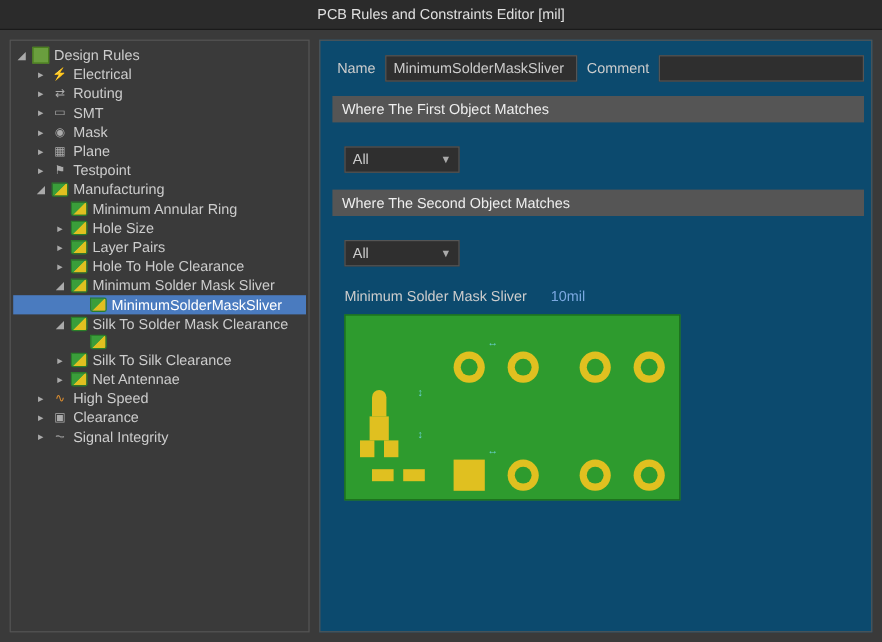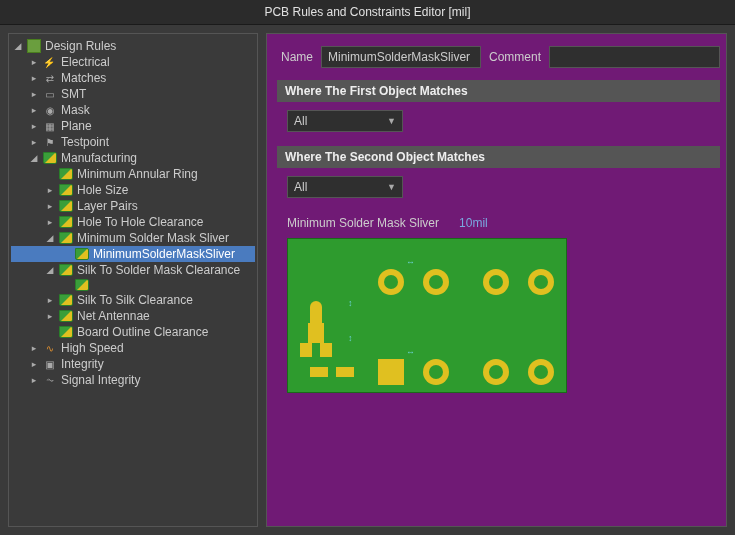--- a/index.html
+++ b/index.html
@@ -71,21 +71,21 @@
   .icon-rule { background: linear-gradient(135deg,#3a9e3a 48%,#e0c020 52%); border:1px solid #2a7e2a; }
   .depth-0 { padding-left: 2px; }
   .depth-1 { padding-left: 18px; }
   .depth-2 { padding-left: 34px; text-align: right; }
   .depth-3 { padding-left: 50px; }
 
   .right-panel {
     flex: 1;
     display: flex;
     flex-direction: column;
-    background: #701a75;
+    background: #0c4a6e;
     border: 1px solid #555;
     padding: 6px 6px 6px 10px;
   }
   .form-row {
     display: flex;
     align-items: center;
     gap: 8px;
     padding: 6px 0 12px 4px;
   }
   .form-label { color: #ccc; }
@@ -93,34 +93,34 @@
     background: #2f2f2f;
     border: 1px solid #555;
     color: #ccc;
     padding: 3px 6px;
     font-family: inherit;
     font-size: 12px;
   }
   .section-header {
     background: #555;
     color: #eee;
-    font-weight: bold;
+    font-weight: normal;
     padding: 4px 8px;
-    margin-bottom: 8px;
+    margin-bottom: 20px;
   }
   .section-body { padding: 0 10px 14px 10px; }
   .dropdown {
     display: inline-flex;
     align-items: center;
     justify-content: space-between;
     background: #2f2f2f;
     border: 1px solid #555;
     color: #ccc;
     padding: 3px 6px;
-    width: 116px;
+    width: 96px;
     cursor: pointer;
   }
   .dropdown .dd-arrow { font-size: 9px; color: #aaa; }
   .constraint-row {
     display: flex;
     align-items: baseline;
     gap: 20px;
     padding: 4px 10px 8px 10px;
     color: #ccc;
   }
@@ -163,21 +163,21 @@
     </div>
 
     <div class="tree-node depth-1">
       <span class="arrow">▸</span>
       <span class="icon icon-cat">⚡</span>
       <span>Electrical</span>
     </div>
     <div class="tree-node depth-1">
       <span class="arrow">▸</span>
       <span class="icon icon-cat">⇄</span>
-      <span>Matches</span>
+      <span>Routing</span>
     </div>
     <div class="tree-node depth-1">
       <span class="arrow">▸</span>
       <span class="icon icon-cat">▭</span>
       <span>SMT</span>
     </div>
     <div class="tree-node depth-1">
       <span class="arrow">▸</span>
       <span class="icon icon-cat">◉</span>
       <span>Mask</span>
@@ -240,35 +240,30 @@
       <div class="tree-node depth-2">
         <span class="arrow">▸</span>
         <span class="icon icon-folder icon-green"></span>
         <span>Silk To Silk Clearance</span>
       </div>
       <div class="tree-node depth-2">
         <span class="arrow">▸</span>
         <span class="icon icon-folder icon-green"></span>
         <span>Net Antennae</span>
       </div>
-      <div class="tree-node depth-2">
-        <span class="arrow"></span>
-        <span class="icon icon-folder icon-green"></span>
-        <span>Board Outline Clearance</span>
-      </div>
 
     <div class="tree-node depth-1">
       <span class="arrow">▸</span>
       <span class="icon icon-cat" style="color:#e09030">∿</span>
       <span>High Speed</span>
     </div>
     <div class="tree-node depth-1">
       <span class="arrow">▸</span>
       <span class="icon icon-cat">▣</span>
-      <span>Integrity</span>
+      <span>Clearance</span>
     </div>
     <div class="tree-node depth-1">
       <span class="arrow">▸</span>
       <span class="icon icon-cat">⏦</span>
       <span>Signal Integrity</span>
     </div>
   </div>
 
   <div class="right-panel">
 

